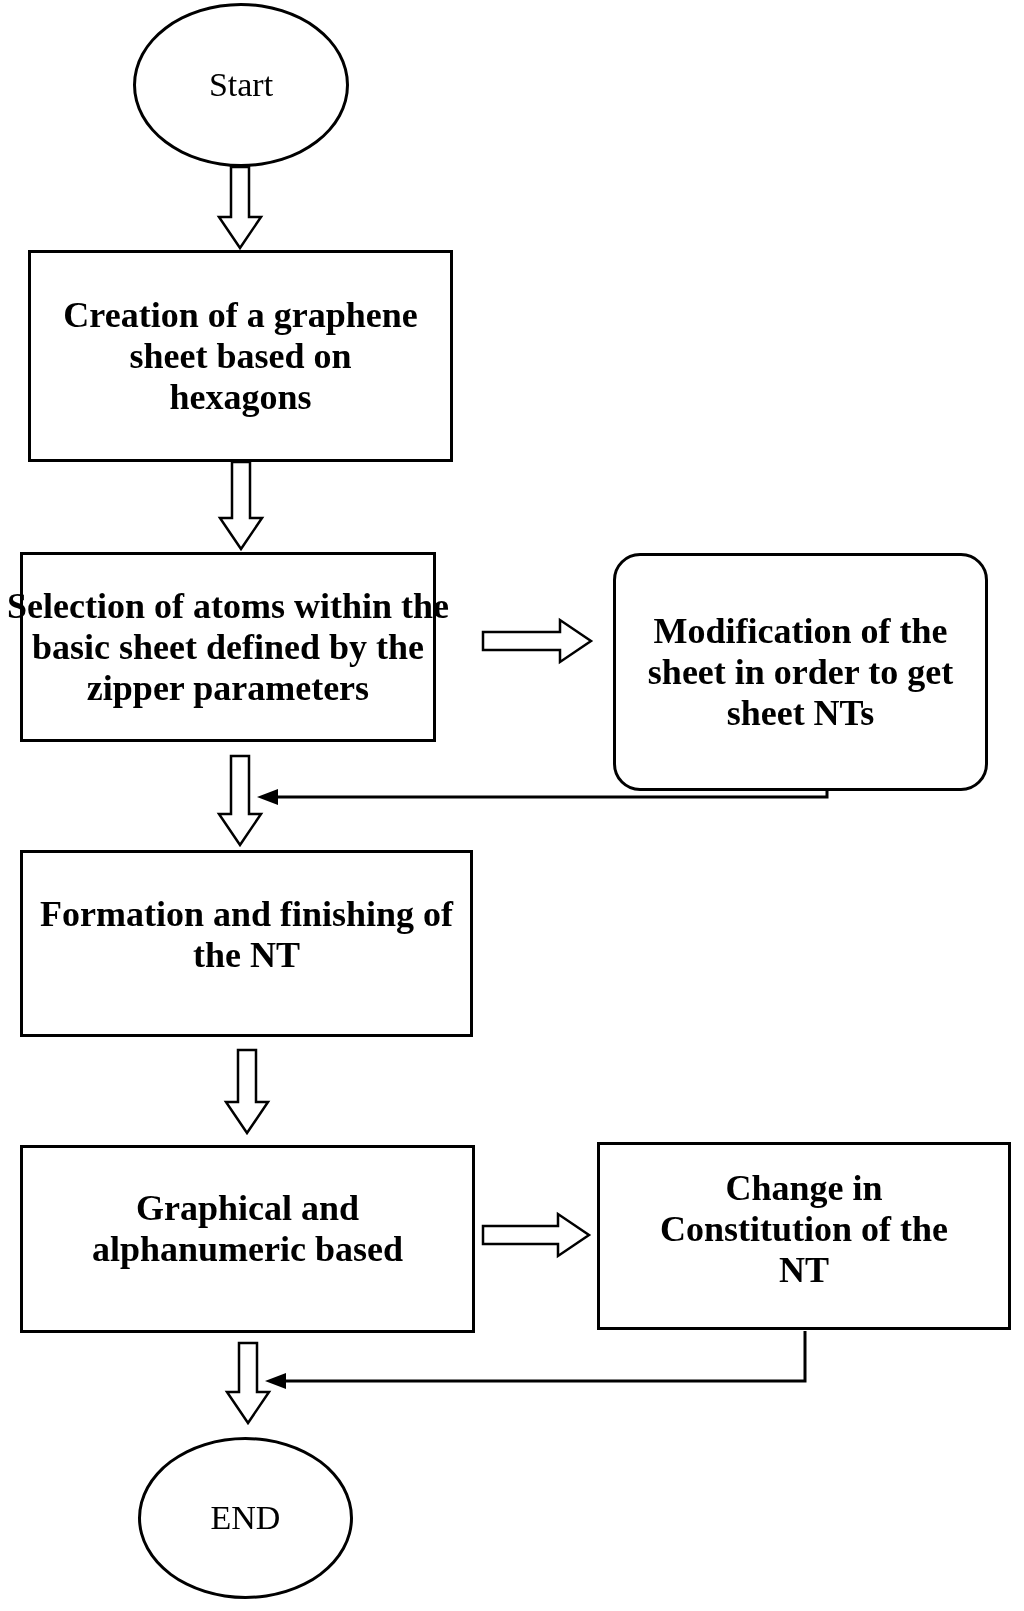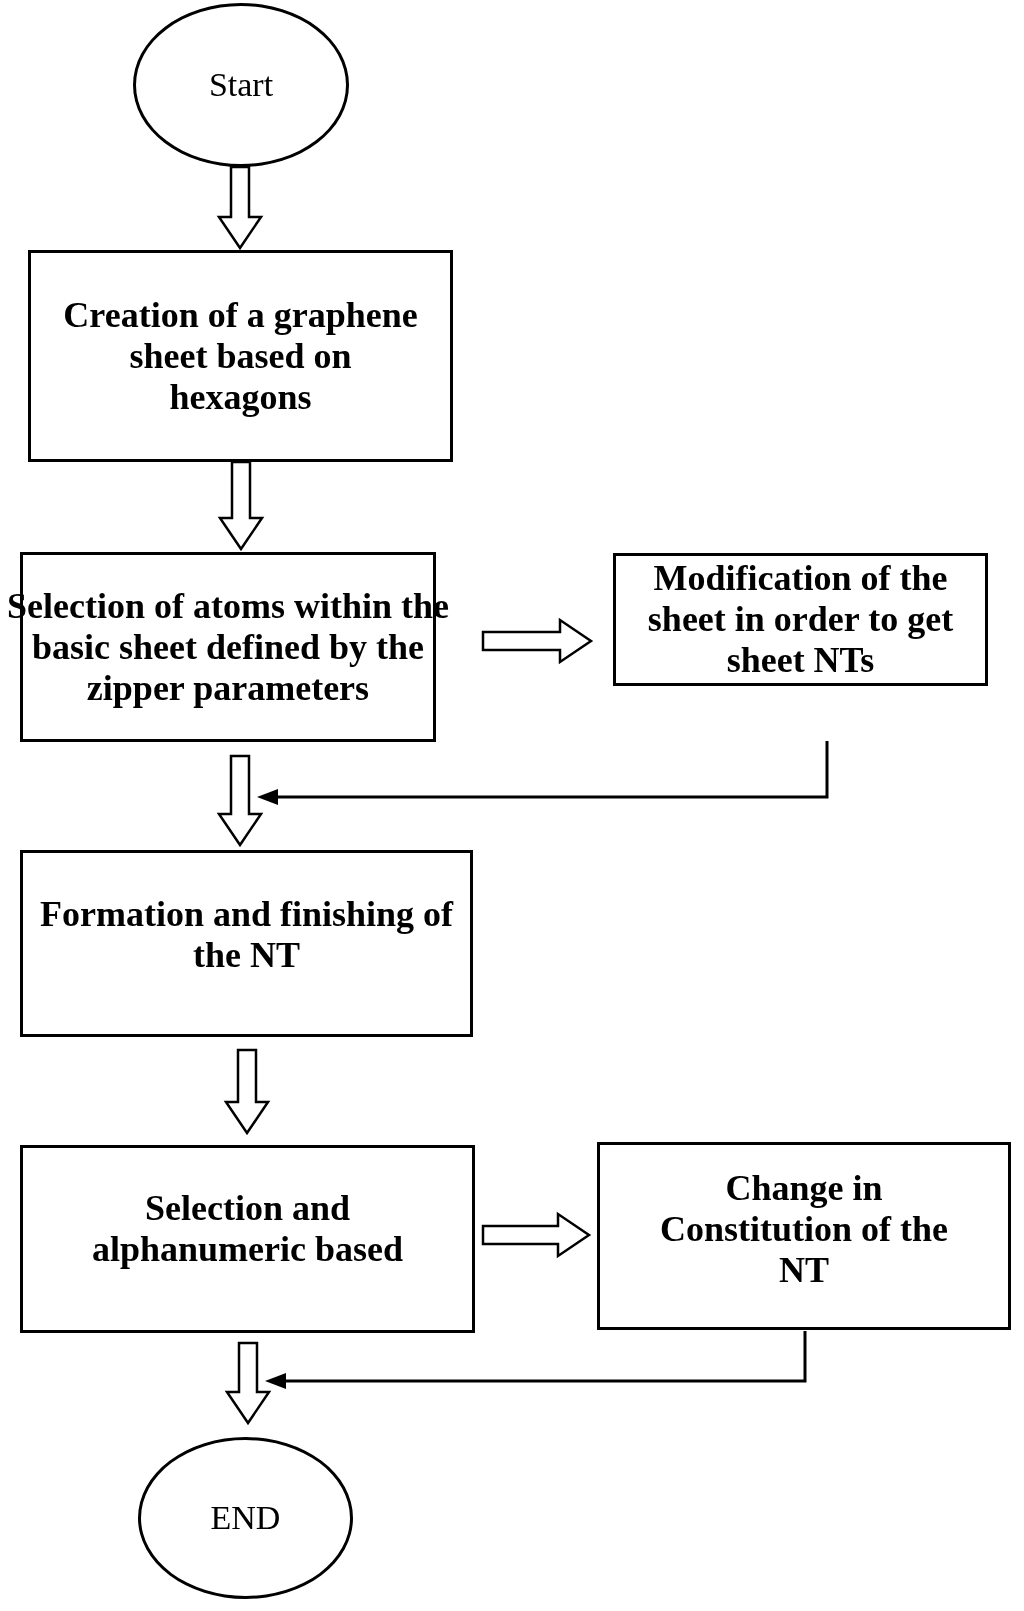--- a/index.html
+++ b/index.html
@@ -46,21 +46,21 @@
     line-height: 40px;
   }
   .node .line {
     white-space: nowrap;
     text-align: center;
   }
   
   #node-start        { left: 133px; top: 3px;    width: 216px; height: 164px; }
   #node-create       { left: 28px;  top: 250px;  width: 425px; height: 212px; }
   #node-select       { left: 20px;  top: 552px;  width: 416px; height: 190px; }
-  #node-modify       { left: 613px; top: 553px;  width: 375px; height: 133px; }
+  #node-modify       { left: 613px; top: 553px;  width: 375px; height: 238px; border-radius: 27px; }
   #node-formation    { left: 20px;  top: 850px;  width: 453px; height: 187px; padding-bottom: 18px; }
   #node-output       { left: 20px;  top: 1145px; width: 455px; height: 188px; padding-bottom: 20px; }
   #node-change       { left: 597px; top: 1142px; width: 414px; height: 188px; padding-bottom: 14px; }
   #node-end          { left: 138px; top: 1437px; width: 215px; height: 162px; }
 
   .block-arrow {
     fill: #ffffff;
     stroke: #000000;
     stroke-width: 2.5;
     stroke-linejoin: miter;
@@ -118,21 +118,21 @@
     <div class="line">sheet in order to get</div>
     <div class="line">sheet NTs</div>
   </div>
 
   <div class="node process" id="node-formation">
     <div class="line">Formation and finishing of</div>
     <div class="line">the NT</div>
   </div>
 
   <div class="node process" id="node-output">
-    <div class="line">Selection and</div>
+    <div class="line">Graphical and</div>
     <div class="line">alphanumeric based</div>
   </div>
 
   <div class="node process" id="node-change">
     <div class="line">Change in</div>
     <div class="line">Constitution of the</div>
     <div class="line">NT</div>
   </div>
 
   <div class="node terminator" id="node-end">

